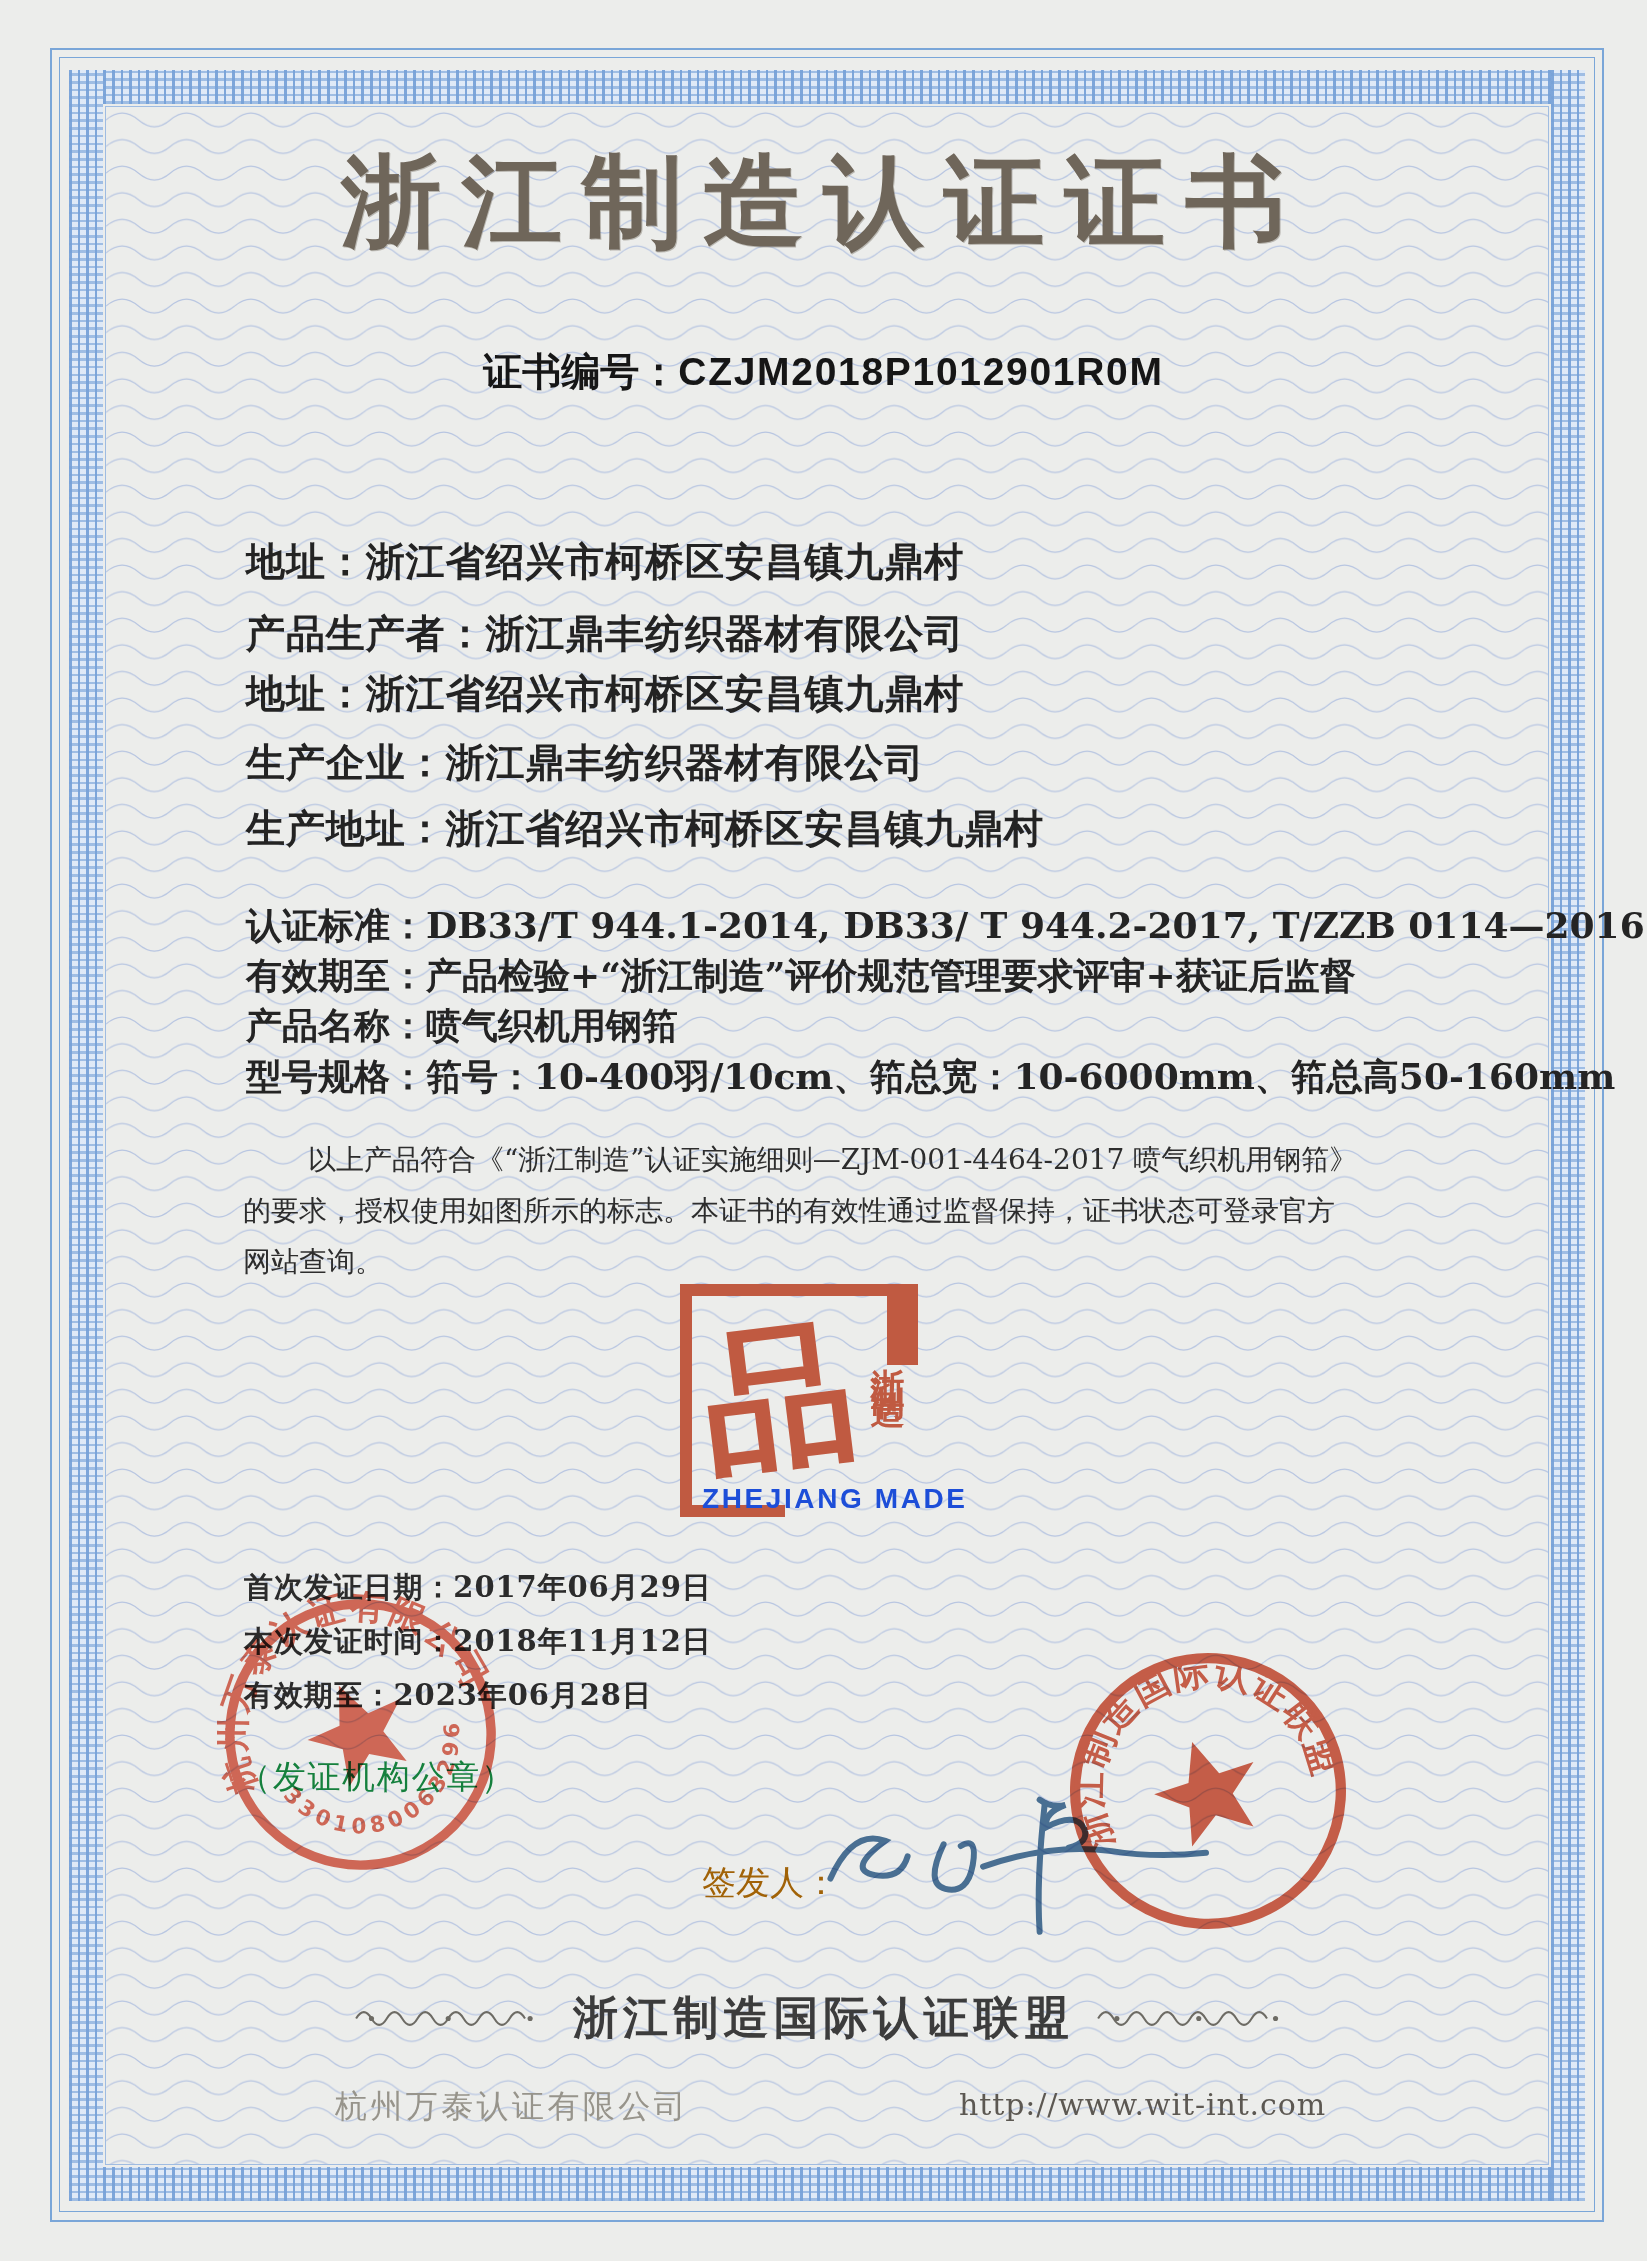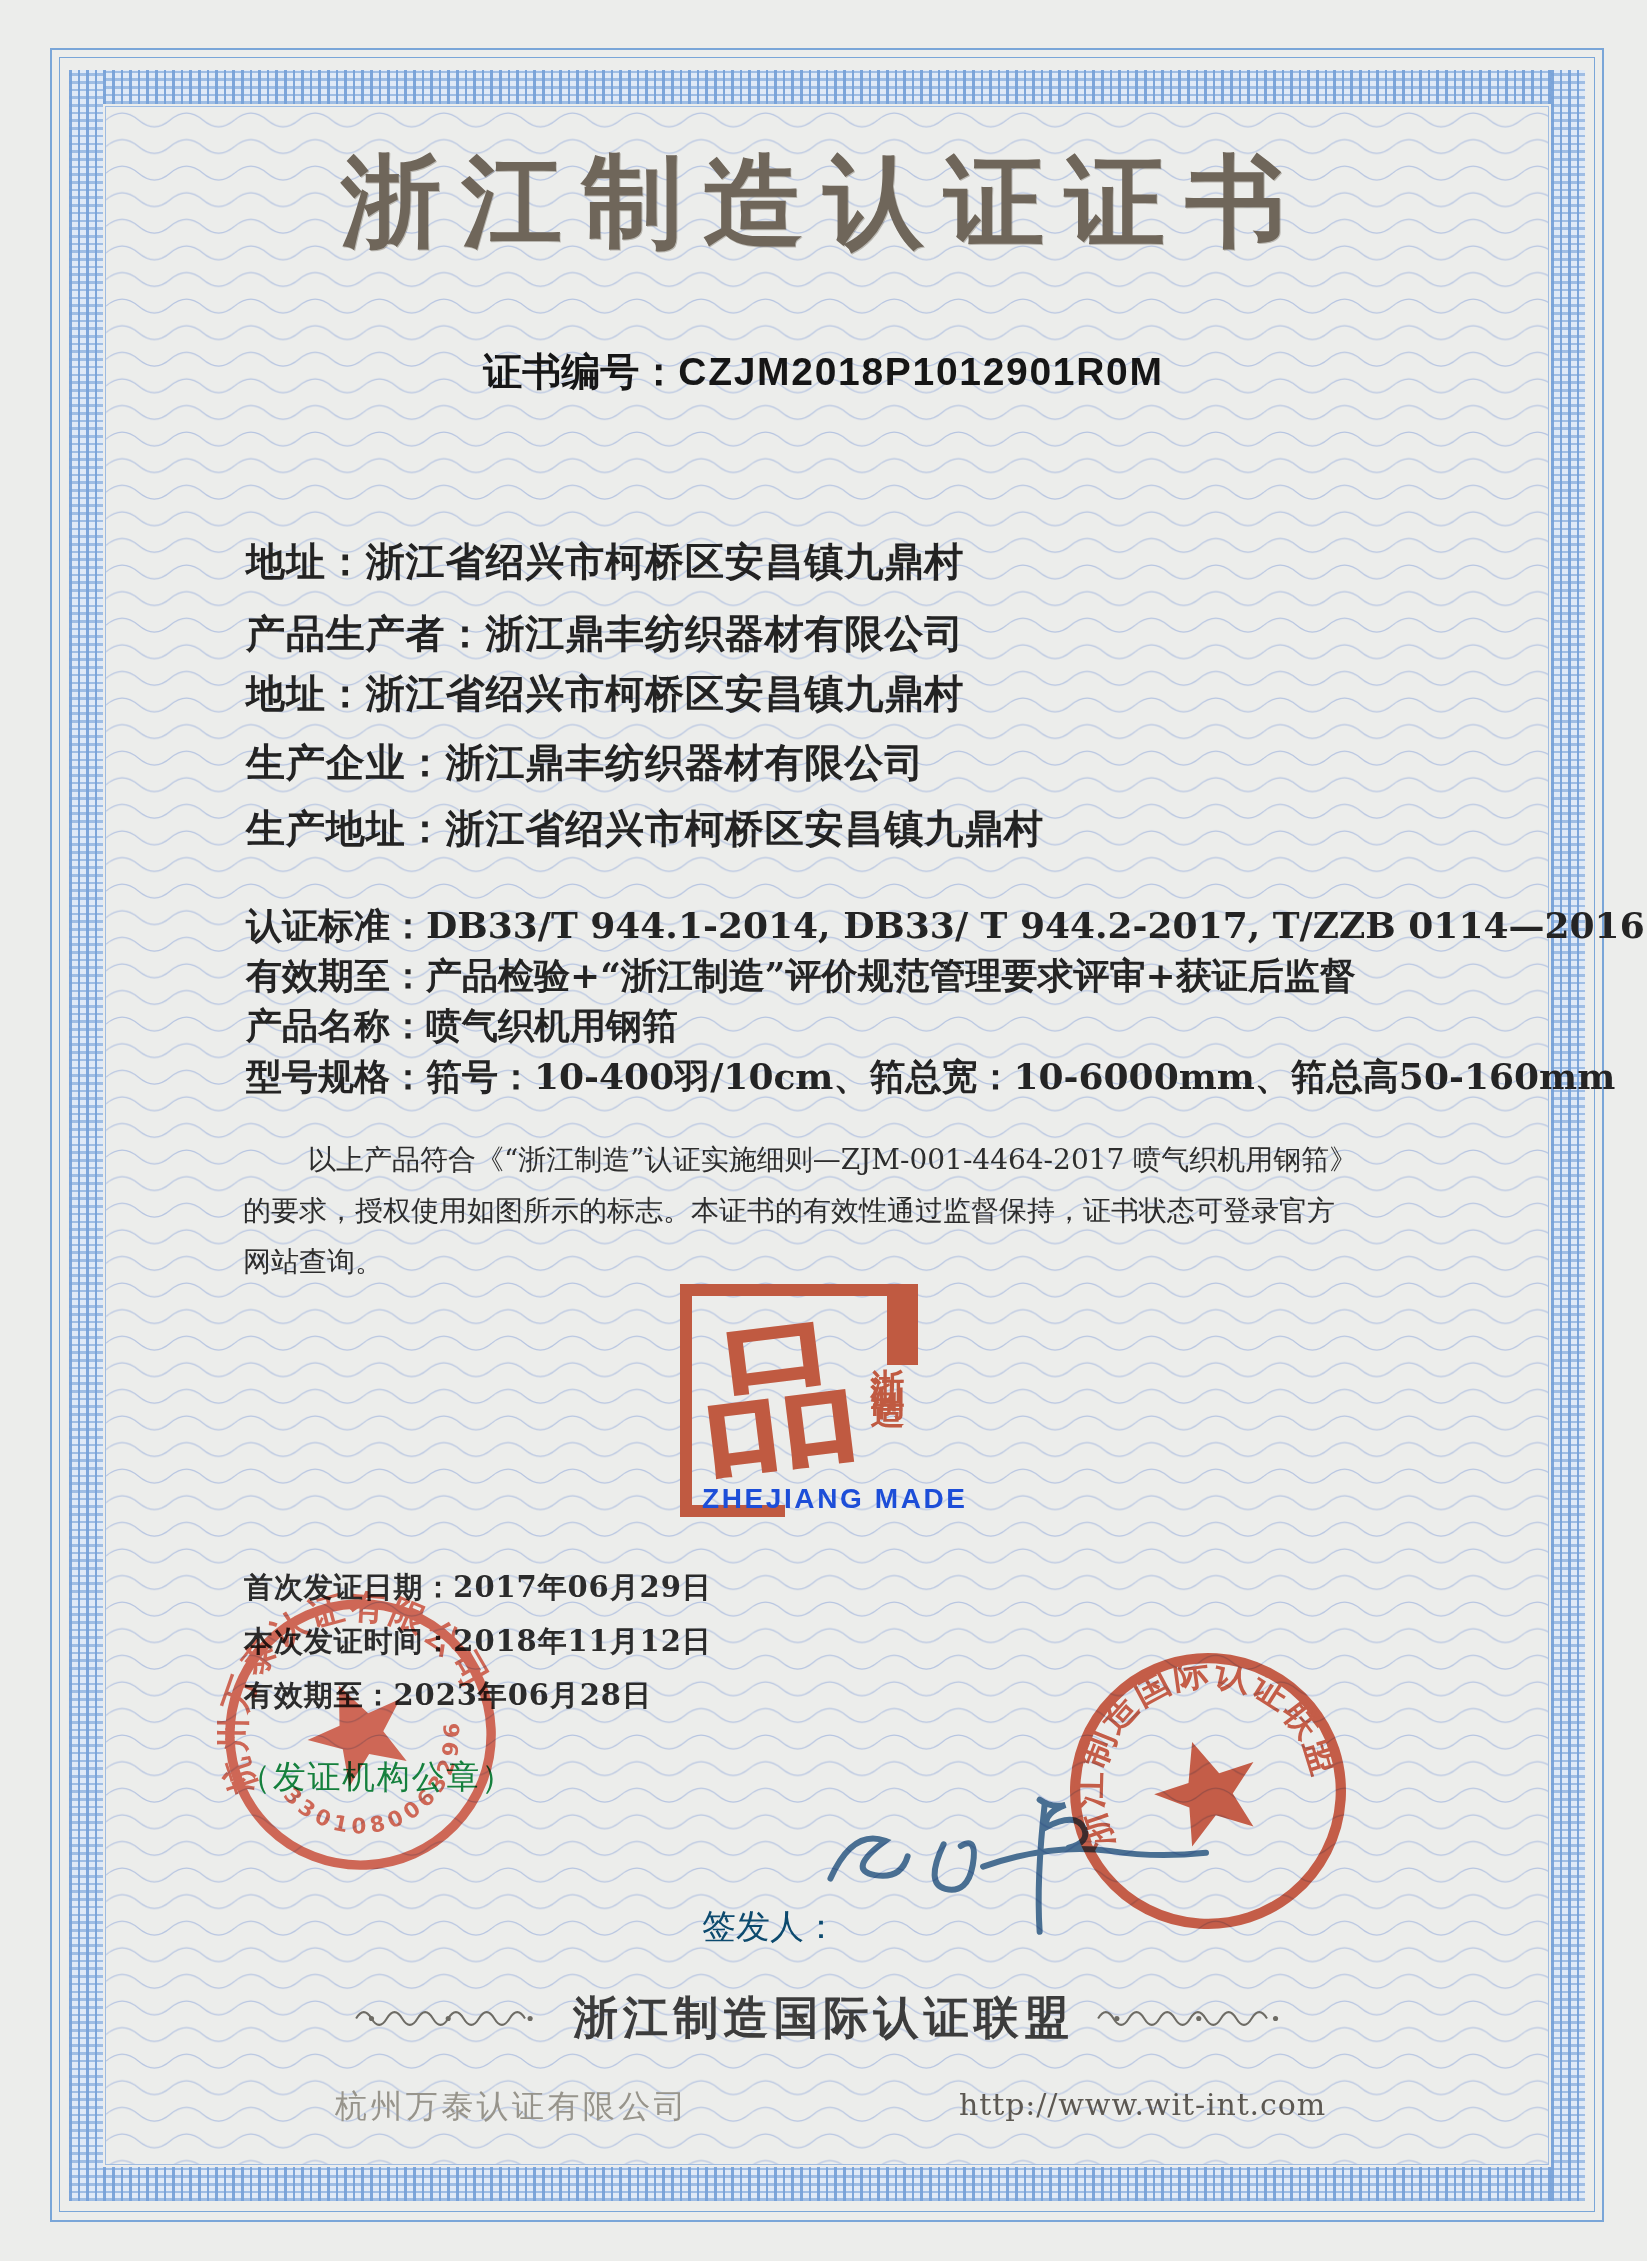--- a/index.html
+++ b/index.html
@@ -34,21 +34,21 @@
   
   .logo{position:absolute;left:680px;top:1284px;width:238px;height:233px;}
   .logo .bar{position:absolute;background:#c05a41;}
   .logo .mark{position:absolute;left:22px;top:12px;font-size:153px;font-weight:700;color:#c05a41;transform:rotate(-7deg);}
   .logo .side{position:absolute;right:6.9px;top:57px;writing-mode:vertical-rl;font-size:34px;font-weight:700;
               letter-spacing:8.6px;color:#c05a41;}
   .logo .cap{position:absolute;left:22px;bottom:1.7px;font-size:28px;font-weight:700;letter-spacing:2.6px;
              color:#1d4ed8;font-family:"Liberation Sans","DejaVu Sans",sans-serif;white-space:nowrap;}
   .dline{position:absolute;left:244px;font-size:29px;font-weight:700;color:#2b2b2b;letter-spacing:0.9px;white-space:nowrap;}
   .sealnote{position:absolute;left:238px;top:1755px;font-size:33px;color:#15803d;letter-spacing:1.7px;}
-  .issuer{position:absolute;left:702px;top:1860px;font-size:34px;color:#0c4a6e;margin-top:44px;}
+  .issuer{position:absolute;left:702px;top:1860px;font-size:34px;color:#a16207;}
   .sig{position:absolute;left:815px;top:1784px;mix-blend-mode:multiply;}
   .seal{position:absolute;mix-blend-mode:multiply;}
   .seal-left{left:217px;top:1591px;}
   .seal-right{left:1064px;top:1647px;}
   
   .alliance{position:absolute;top:1988px;left:0;right:0;display:flex;align-items:center;justify-content:center;gap:22px;}
   .alliance .txt{font-size:45px;font-weight:700;letter-spacing:5.1px;color:#3c3c3c;}
   .footer-issuer{position:absolute;left:335px;top:2085px;font-size:32px;color:#97948b;letter-spacing:3.4px;}
   .footer-url{position:absolute;left:959px;top:2087px;font-size:30px;color:#5c5852;letter-spacing:0.9px;}
 </style>

